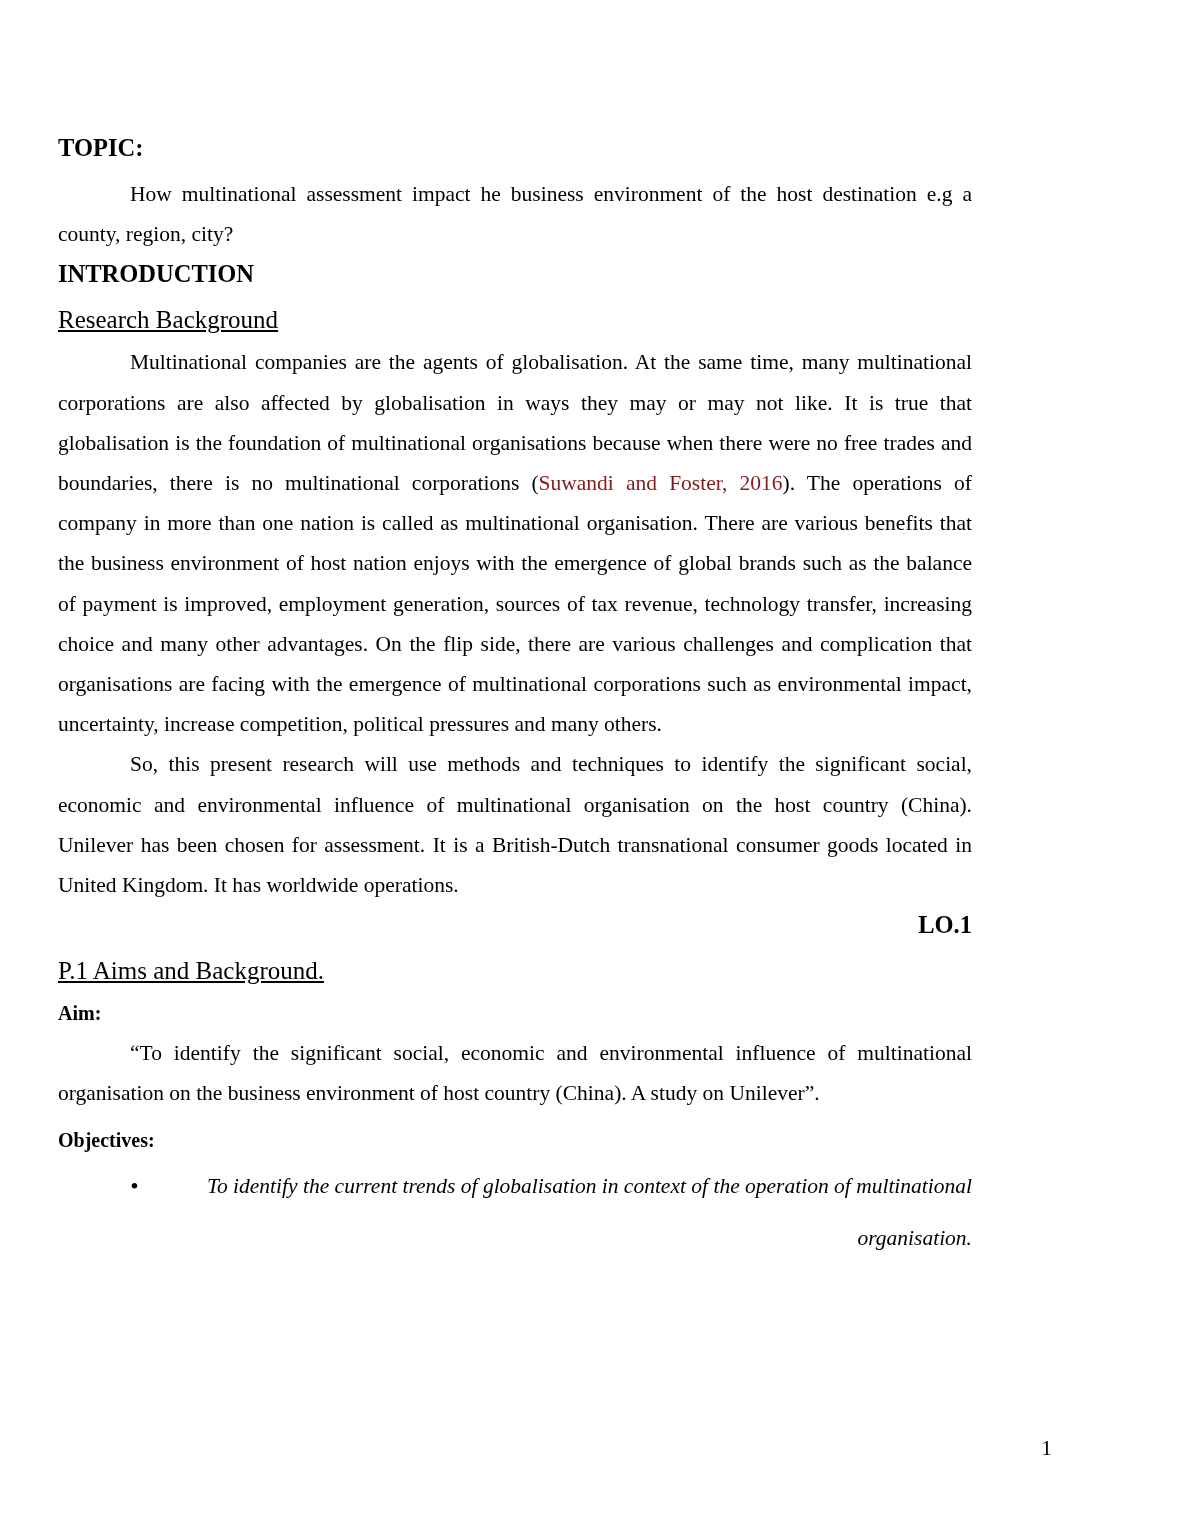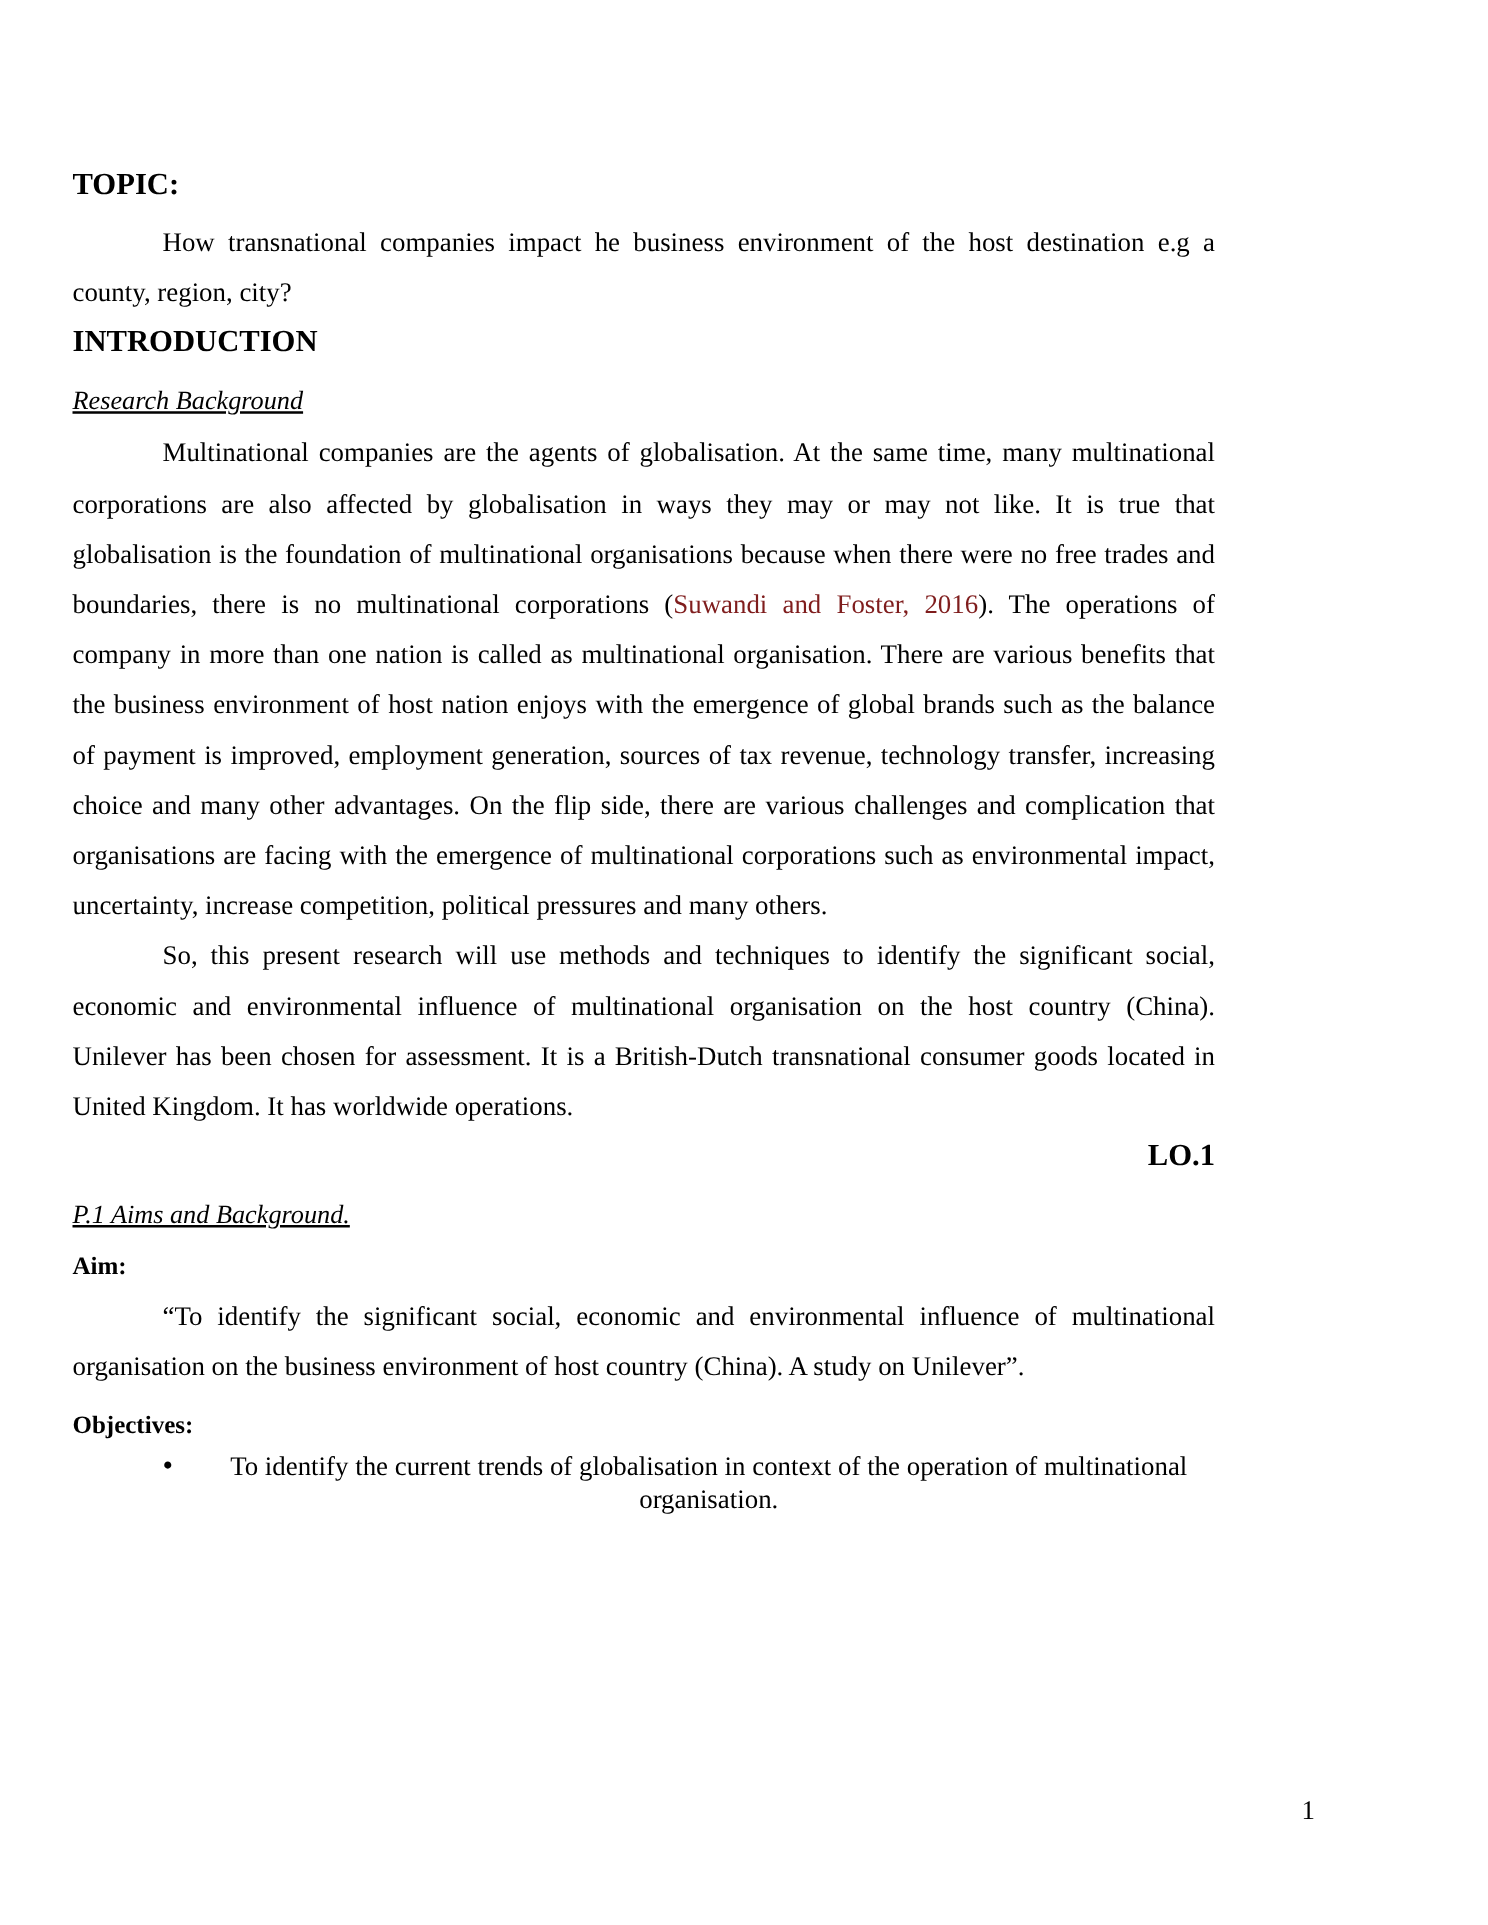--- a/index.html
+++ b/index.html
@@ -38,25 +38,24 @@
   .heading-intro {
     margin-top: 10px;
     margin-bottom: 2px;
   }
   .heading-lo {
     margin-top: 10px;
     margin-bottom: 2px;
     text-align: right;
   }
   .subheading {
-    font-size: 21px;
+    font-size: 25px;
     text-decoration: underline;
     margin: 0 0 2px 0;
     line-height: 40px;
-    font-style: italic;
   }
   .bold-label {
     font-size: 20px;
     font-weight: bold;
     margin: 0;
     line-height: 40px;
   }
   p.para {
     margin: 0;
     text-align: justify;
@@ -74,22 +73,23 @@
     color: #7f1d1d;
   }
   ul.bullets {
     margin: 0;
     padding: 0 0 0 72px;
     list-style: none;
   }
   ul.bullets li {
     position: relative;
     padding-left: 32px;
-    line-height: 26px;
-    text-align: center;
+    line-height: 52px;
+    text-align: right;
+    font-style: italic;
   }
   ul.bullets li::before {
     content: "\2022";
     position: absolute;
     left: 0;
     top: 0;
     font-size: 24px;
   }
   .page-number {
     position: absolute;
@@ -101,21 +101,21 @@
   .spacer-sm { height: 6px; }
 </style>
 </head>
 <body>
 
 <div class="page">
   <div class="doc-body">
 
     <h1 class="heading heading-topic">TOPIC:</h1>
 
-    <p class="para">How transnational companies impact he business environment of the host destination e.g a county, region, city?</p>
+    <p class="para">How multinational assessment impact he business environment of the host destination e.g a county, region, city?</p>
 
     <h1 class="heading heading-intro">INTRODUCTION</h1>
 
     <div class="subheading">Research Background</div>
 
     <p class="para"><span>Multinational companies are the agents of globalisation. At the same time, many multinational corporations are also affected by globalisation in ways they may or may not like. It is true that globalisation is the foundation of multinational organisations because when there were no free trades and boundaries, there is no multinational corporations (</span><span class="cite">Suwandi and Foster, 2016</span><span>). The operations of company in more than one nation is called as multinational organisation. There are various benefits that the business environment of host nation enjoys with the emergence of global brands such as the balance of payment is improved, employment generation, sources of tax revenue, technology transfer, increasing choice and many other advantages. On the flip side, there are various challenges and complication that organisations are facing with the emergence of multinational corporations such as environmental impact, uncertainty, increase competition, political pressures and many others.</span></p>
 
     <p class="para">So, this present research will use methods and techniques to identify the significant social, economic and environmental influence of multinational organisation on the host country (China).  Unilever has been chosen for assessment. It is a British-Dutch transnational consumer goods located in United Kingdom. It has worldwide operations.</p>
 
     <h1 class="heading heading-lo">LO.1</h1>

